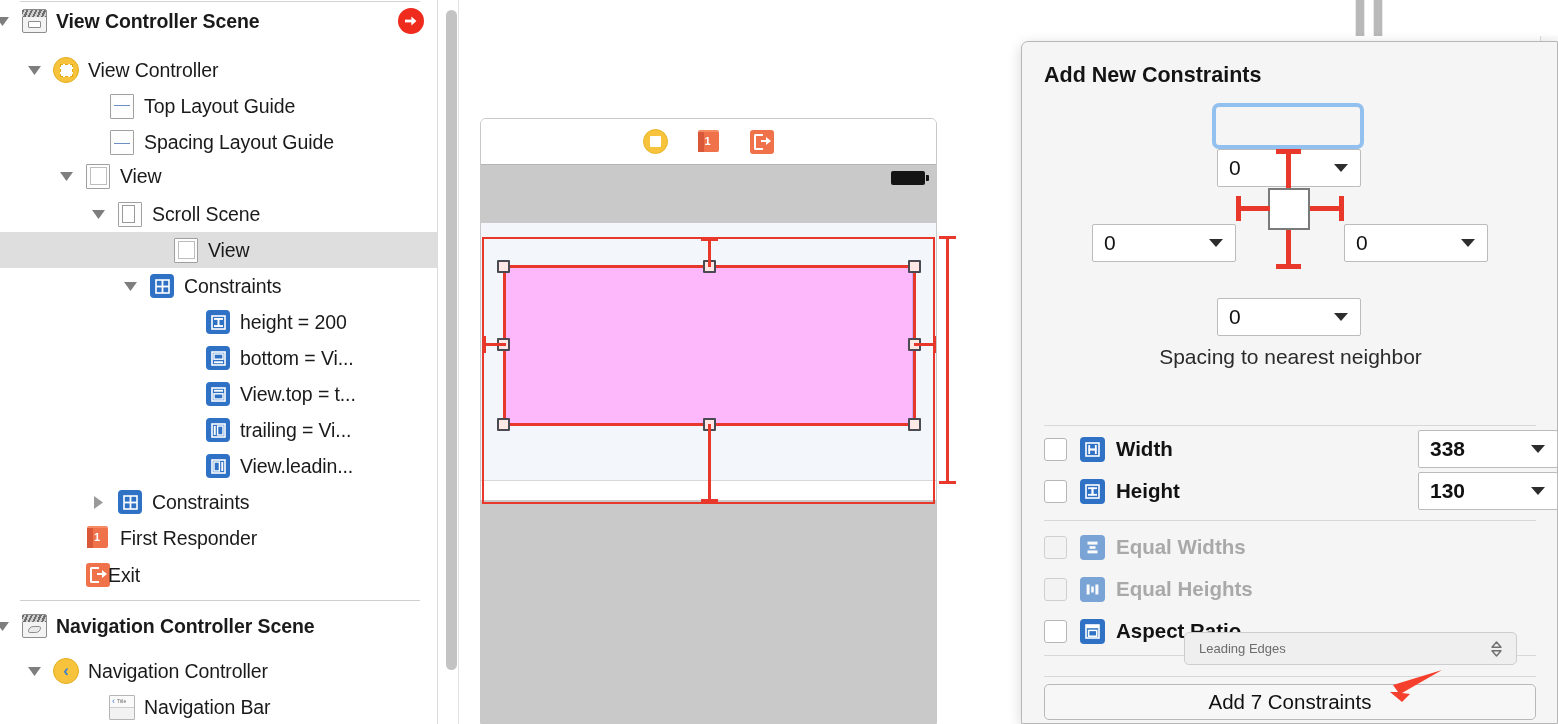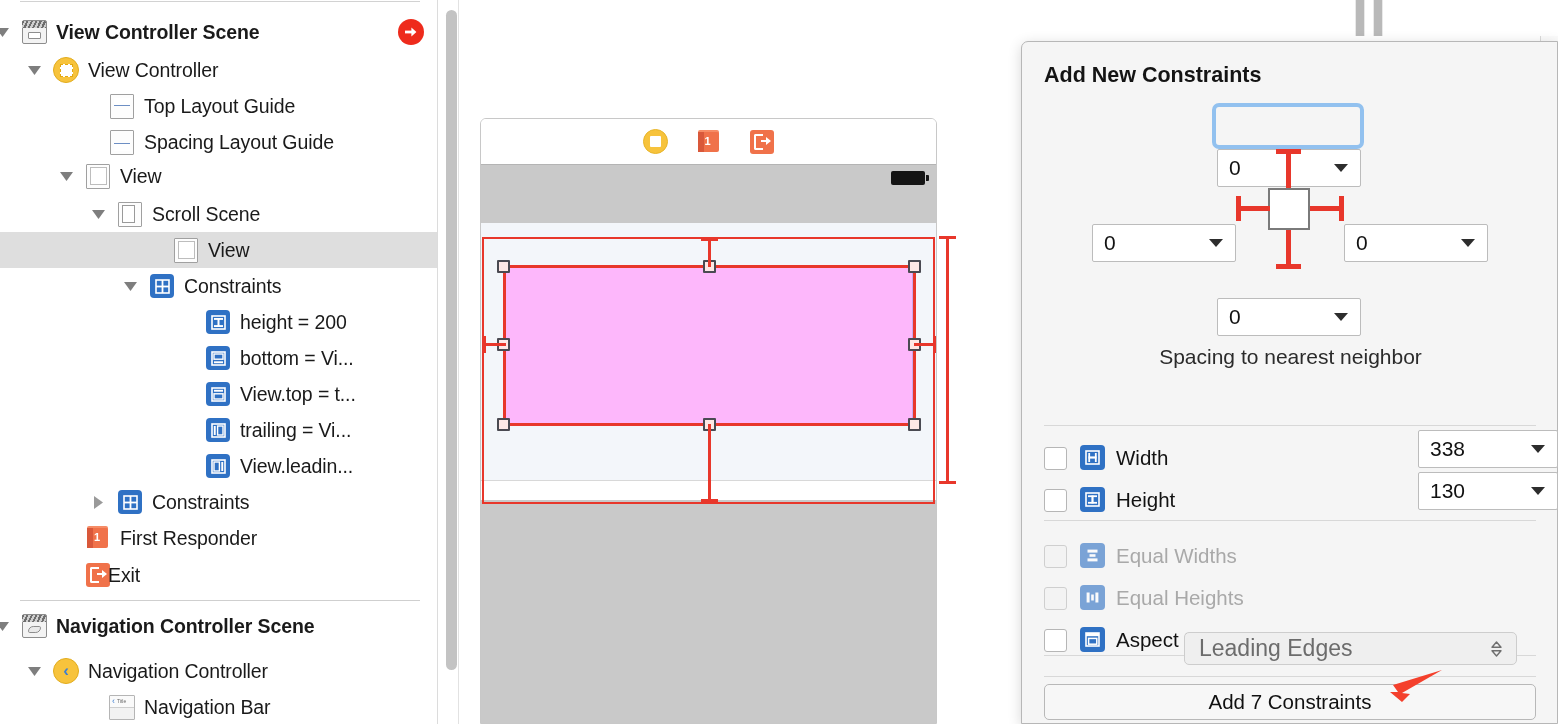--- a/index.html
+++ b/index.html
@@ -302,21 +302,21 @@
     width: 0; height: 0; border-left: 7px solid transparent;
     border-right: 7px solid transparent; border-top: 8px solid #2d2d2d;
   }
   #spin-top-focus {
     position: absolute; left: 1212px; top: 103px; width: 152px; height: 46px;
     border: 4px solid #92c1ef; border-radius: 7px;
   }
 
   .checkrow {
     position: absolute; left: 22px; width: 492px; height: 42px;
-    display: flex; align-items: flex-end;
+    display: flex; align-items: center; font-weight: bold;
   }
   .cbox {
     width: 23px; height: 23px; background: #fff; border: 1px solid #b6b6b6;
     border-radius: 3px; flex: 0 0 auto;
   }
   .cbox.dim { background: #f3f3f3; border-color: #cfcfcf; }
   .blueicon {
     width: 25px; height: 25px; border-radius: 4px; background: #2f71c4;
     margin-left: 13px; flex: 0 0 auto;
     display: flex; align-items: center; justify-content: center;
@@ -336,21 +336,21 @@
   #spacing-caption {
     position: absolute; left: 0; top: 303px; width: 537px;
     text-align: center; font-size: 21px; color: #2b2b2b;
   }
   #align-select {
     position: absolute; left: 162px; top: 590px; width: 333px; height: 33px;
     background: #efefef; border: 1px solid #cdcdcd; border-radius: 5px;
     display: flex; align-items: center;
   }
   #align-select .txt {
-    font-size: 23px; color: #6c6c6c; margin-left: 14px;
+    font-size: 13px; color: #6c6c6c; margin-left: 14px;
   }
   #align-select .steppers {
     position: absolute; right: 13px; top: 50%; transform: translateY(-50%);
     display: flex; flex-direction: column; gap: 2px; color: #6f6f6f;
   }
   #add-button {
     position: absolute; left: 22px; top: 642px; width: 492px; height: 36px;
     background: #f7f7f7; border: 1px solid #b8b8b8; border-radius: 5px;
     display: flex; align-items: center; justify-content: center;
   }
@@ -362,21 +362,21 @@
   #red-arrow svg { display: block; }
 </style>
 </head>
 <body>
 
 <div id="root">
 
   <div id="outline">
     <div id="outline-topline"></div>
     <div id="outline-rows">
-        <div class="row" style="top: 14px;">
+        <div class="row" style="top: 3px;">
           <span class="twisty" style="position: absolute; left: -8px;">
             <svg width="15" height="12" viewBox="0 0 15 12">
               <path d="M1 2 L14 2 L7.5 11 Z" fill="#7e7e7e"></path>
             </svg>
           </span>
           <span class="icon-wrap" style="position: absolute; left: 20px;">
             <div class="ic-scene">
               <div class="inner"></div>
             </div>
           </span>

